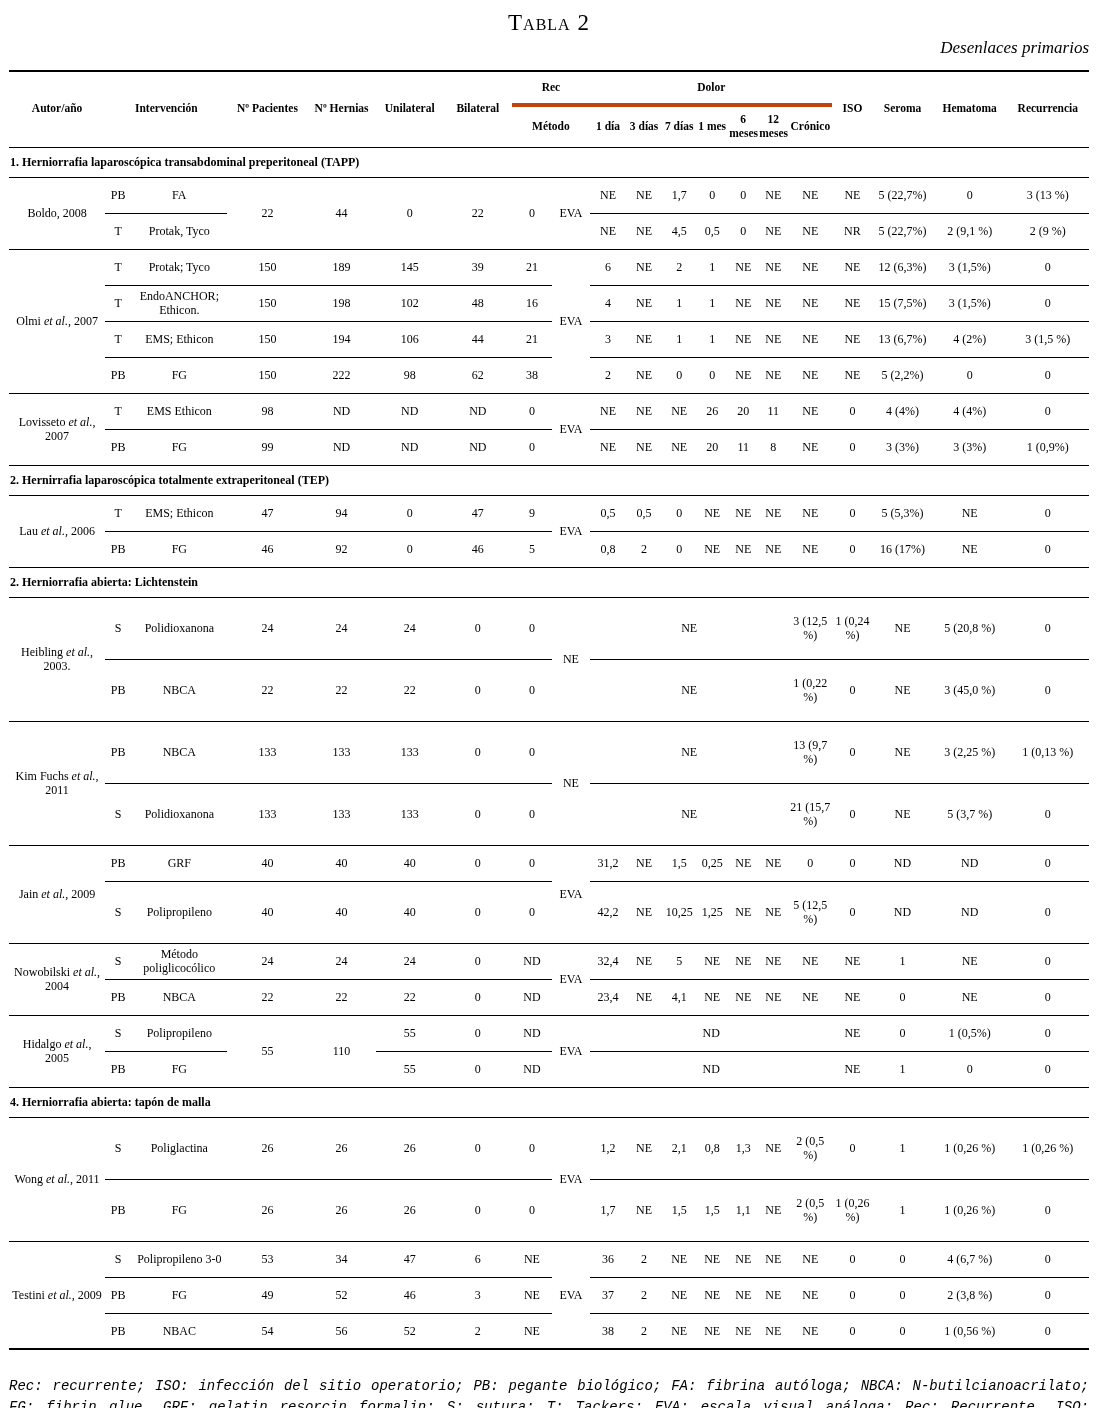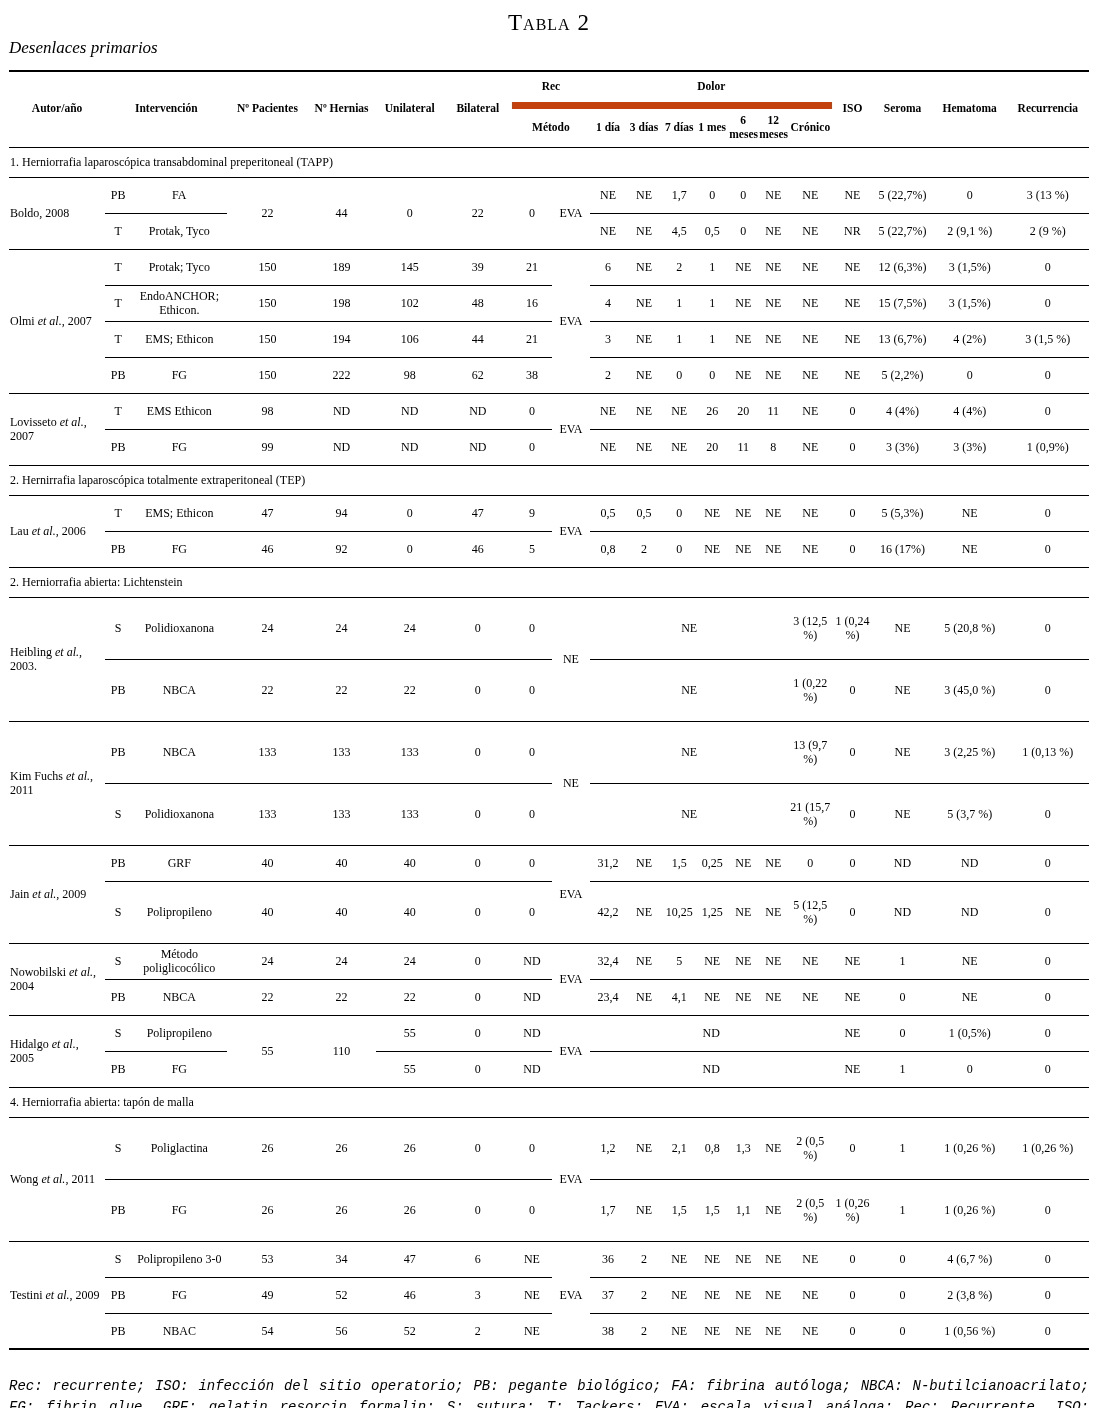--- a/index.html
+++ b/index.html
@@ -6,43 +6,43 @@
   html,body { background:#ffffff; }
   body {
     width:1098px; height:1408px; overflow:hidden;
     color:#000; font-family:"Liberation Serif", serif;
   }
   .page { padding:10px 9px 0 9px; }
   .title {
     text-align:center; font-variant:small-caps; font-size:23px; letter-spacing:1px;
   }
   .subtitle {
-    text-align:left; font-style:italic; font-size:17px; margin-top:2px; margin-bottom:12px;
+    text-align:right; font-style:italic; font-size:17px; margin-top:2px; margin-bottom:12px;
   }
   table {
     border-collapse:collapse; table-layout:fixed; width:1080px;
     border-top:2px solid #000; border-bottom:2px solid #000;
   }
   th, td {
     text-align:center; vertical-align:middle; padding:1px 1px;
     font-size:12px; line-height:1.18; word-wrap:break-word;
   }
   thead th { font-weight:bold; font-size:11.5px; overflow:visible; word-wrap:normal; }
   thead tr.h1 { height:34px; }
   thead tr.h2 { height:42px; }
-  th.rule-under { border-bottom:7px solid #c2410c; }
+  th.rule-under { border-bottom:4px solid #c2410c; }
   tbody td { border-top:1px solid #000; }
   tbody tr { height:36px; }
   tbody tr.tall { height:62px; }
   tbody tr.section-row { height:30px; }
   .section-row td {
-    font-weight:normal; text-align:left; padding:4px 2px 4px 1px; font-size:12px;
+    font-weight:bold; text-align:left; padding:4px 2px 4px 1px; font-size:12px;
     border-bottom:1px solid #000;
   }
-  td.author { text-align:left; padding-left:1px; }
+  td.author { text-align:center; padding-left:1px; }
   .footnote {
     width:1080px; margin-top:26px; font-style:italic; font-size:14px;
     line-height:1.5; text-align:justify;font-family:Liberation Mono, monospace;
   }
 </style>
 </head>
 <body>
 
 <div class="page">
 

